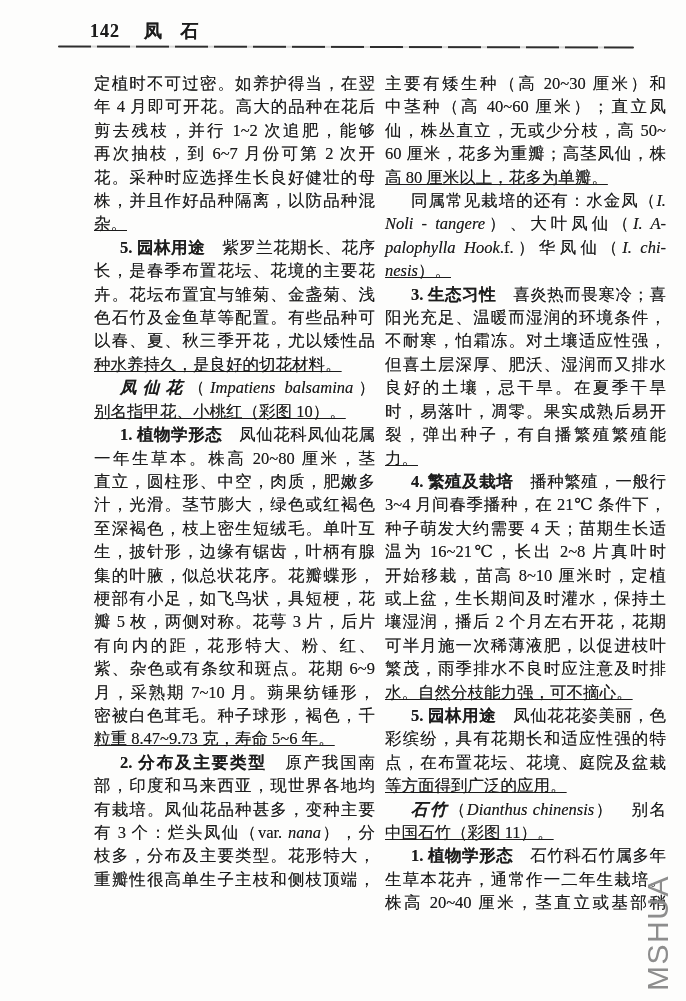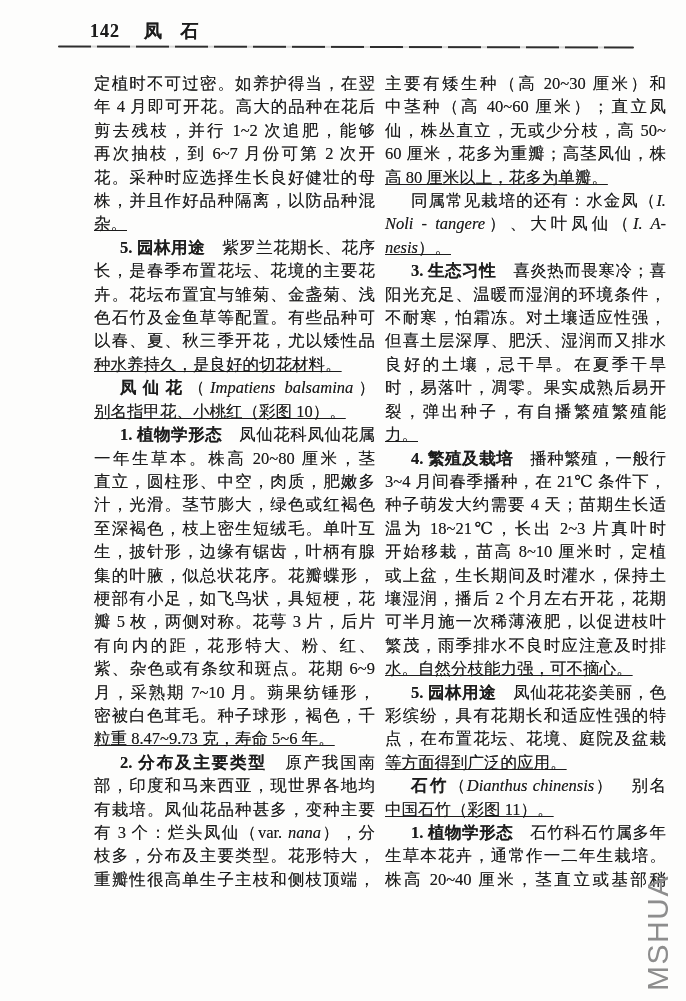--- a/index.html
+++ b/index.html
@@ -28,21 +28,21 @@
   .col-right{left:353px;}
   .line{
     height:23.42px;line-height:23.42px;font-size:16.5px;
     text-align:justify;text-align-last:justify;
     overflow:visible;white-space:normal;
     text-shadow:0 0 .6px rgba(25,25,25,.6);
   }
   .line.nj{text-align-last:left;text-decoration:underline;}
   .line.ind{text-indent:26px;}
   .seg-h{font-weight:bold;}
-  .seg-b{font-weight:bold;font-family:"Liberation Sans","DejaVu Sans",sans-serif;letter-spacing:1px;}
+  .seg-b{font-weight:bold;font-family:"Liberation Sans","DejaVu Sans",sans-serif;letter-spacing:1px;font-style:italic;}
   .seg-i{font-style:italic;font-family:"Liberation Serif","DejaVu Serif",serif;}
   .watermark{
     position:absolute;left:588px;top:915px;width:140px;height:36px;
     transform:rotate(-90deg);
     font-family:"Liberation Sans","DejaVu Sans",sans-serif;
     font-size:30px;line-height:36px;color:#8d8d8d;
     letter-spacing:1.5px;text-align:center;text-shadow:none;
   }
 </style>
 </head>
@@ -94,33 +94,34 @@
       <div class="line"><span class="seg-n">重瓣性很高单生子主枝和侧枝顶端，</span></div>
     </div>
   <div class="col col-right" id="col-right">
       <div class="line"><span class="seg-n">主要有矮生种（高 20~30 厘米）和</span></div>
       <div class="line"><span class="seg-n">中茎种（高 40~60 厘米）；直立凤</span></div>
       <div class="line"><span class="seg-n">仙，株丛直立，无或少分枝，高 50~</span></div>
       <div class="line"><span class="seg-n">60 厘米，花多为重瓣；高茎凤仙，株</span></div>
       <div class="line nj"><span class="seg-n">高 80 厘米以上，花多为单瓣。</span></div>
       <div class="line ind"><span class="seg-n">同属常见栽培的还有：水金凤（</span><span class="seg-i">I.</span></div>
       <div class="line"><span class="seg-i">Noli - tangere</span><span class="seg-n">）、大叶凤仙（</span><span class="seg-i">I. A-</span></div>
+      <div class="line"><span class="seg-i">palophylla Hook</span><span class="seg-n">.f.）华凤仙（</span><span class="seg-i">I. chi-</span></div>
       <div class="line nj"><span class="seg-i">nesis</span><span class="seg-n">）。</span></div>
       <div class="line ind"><span class="seg-h">3. 生态习性</span><span class="seg-n">　喜炎热而畏寒冷；喜</span></div>
       <div class="line"><span class="seg-n">阳光充足、温暖而湿润的环境条件，</span></div>
       <div class="line"><span class="seg-n">不耐寒，怕霜冻。对土壤适应性强，</span></div>
       <div class="line"><span class="seg-n">但喜土层深厚、肥沃、湿润而又排水</span></div>
       <div class="line"><span class="seg-n">良好的土壤，忌干旱。在夏季干旱</span></div>
       <div class="line"><span class="seg-n">时，易落叶，凋零。果实成熟后易开</span></div>
       <div class="line"><span class="seg-n">裂，弹出种子，有自播繁殖繁殖能</span></div>
       <div class="line nj"><span class="seg-n">力。</span></div>
       <div class="line ind"><span class="seg-h">4. 繁殖及栽培</span><span class="seg-n">　播种繁殖，一般行</span></div>
       <div class="line"><span class="seg-n">3~4 月间春季播种，在 21℃ 条件下，</span></div>
       <div class="line"><span class="seg-n">种子萌发大约需要 4 天；苗期生长适</span></div>
-      <div class="line"><span class="seg-n">温为 18~21℃，长出 2~3 片真叶时</span></div>
+      <div class="line"><span class="seg-n">温为 16~21℃，长出 2~8 片真叶时</span></div>
       <div class="line"><span class="seg-n">开始移栽，苗高 8~10 厘米时，定植</span></div>
       <div class="line"><span class="seg-n">或上盆，生长期间及时灌水，保持土</span></div>
       <div class="line"><span class="seg-n">壤湿润，播后 2 个月左右开花，花期</span></div>
       <div class="line"><span class="seg-n">可半月施一次稀薄液肥，以促进枝叶</span></div>
       <div class="line"><span class="seg-n">繁茂，雨季排水不良时应注意及时排</span></div>
       <div class="line nj"><span class="seg-n">水。自然分枝能力强，可不摘心。</span></div>
       <div class="line ind"><span class="seg-h">5. 园林用途</span><span class="seg-n">　凤仙花花姿美丽，色</span></div>
       <div class="line"><span class="seg-n">彩缤纷，具有花期长和适应性强的特</span></div>
       <div class="line"><span class="seg-n">点，在布置花坛、花境、庭院及盆栽</span></div>
       <div class="line nj"><span class="seg-n">等方面得到广泛的应用。</span></div>

